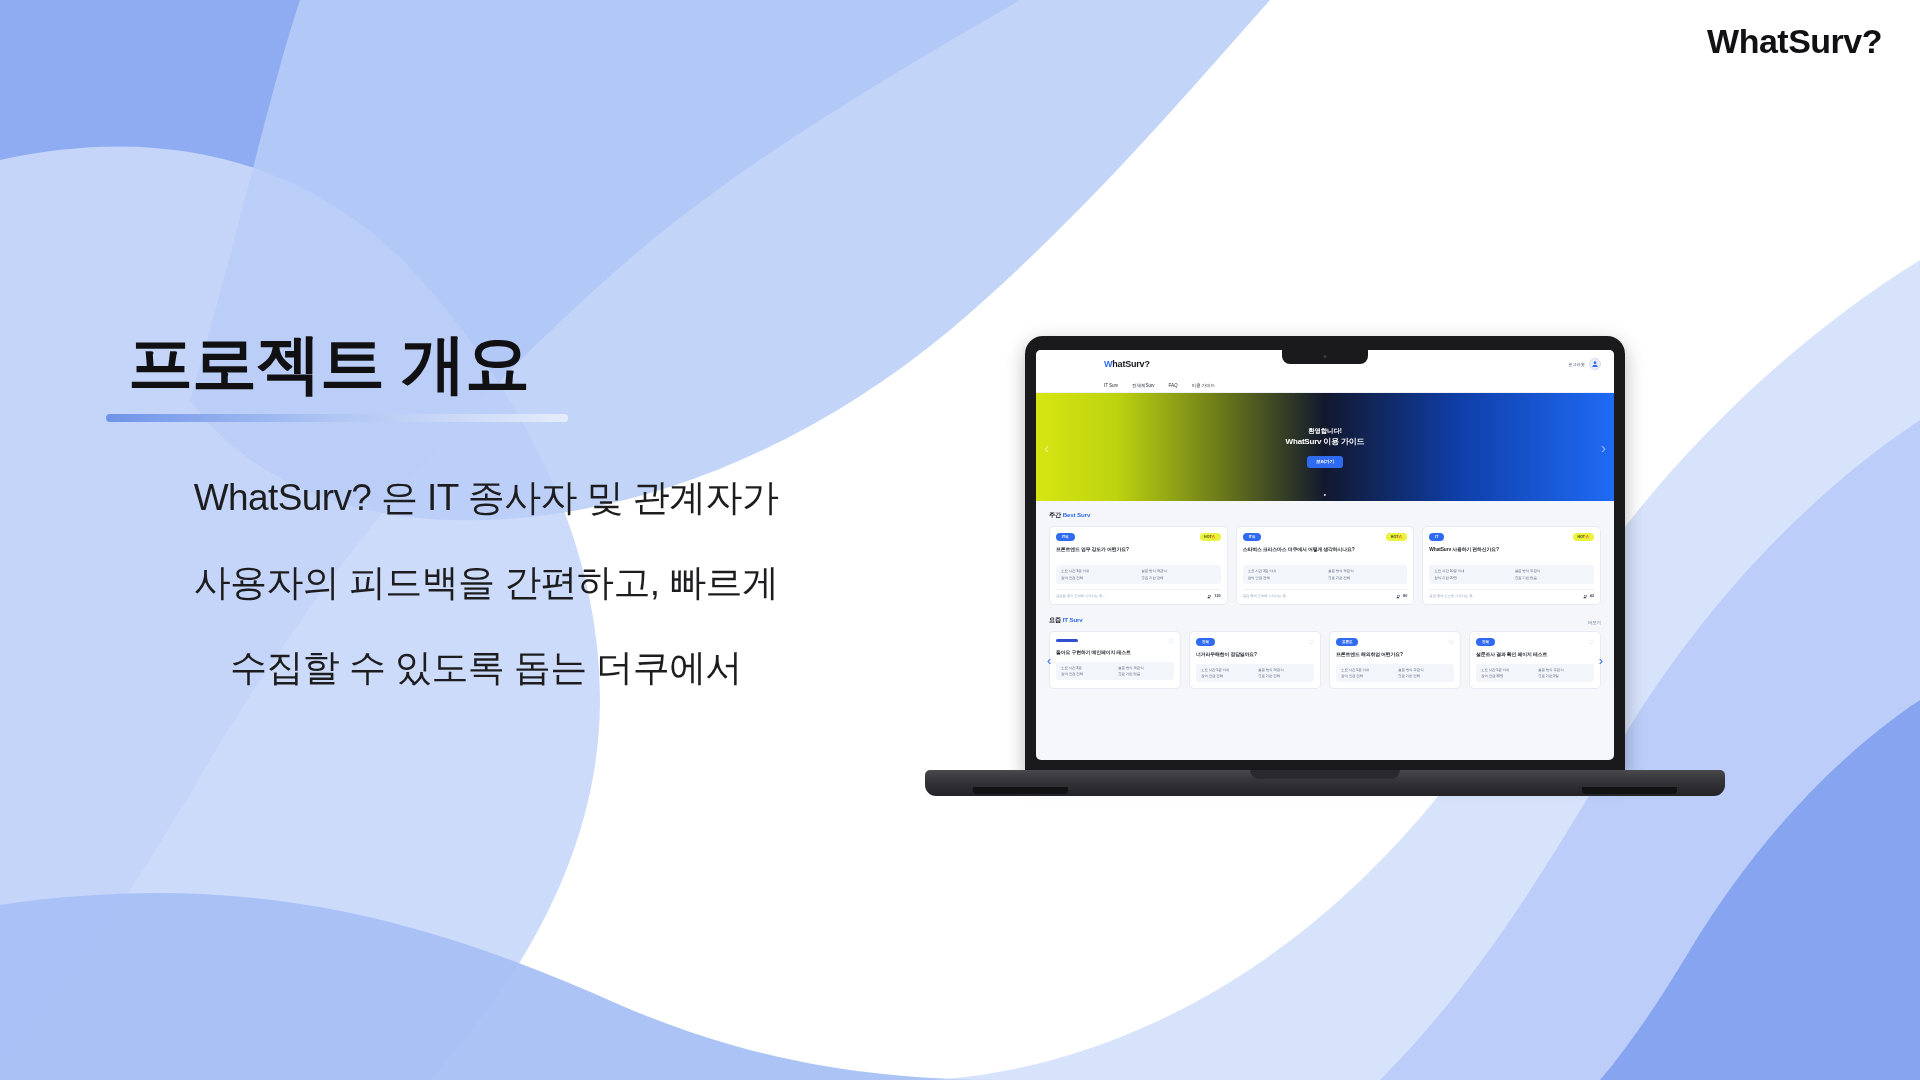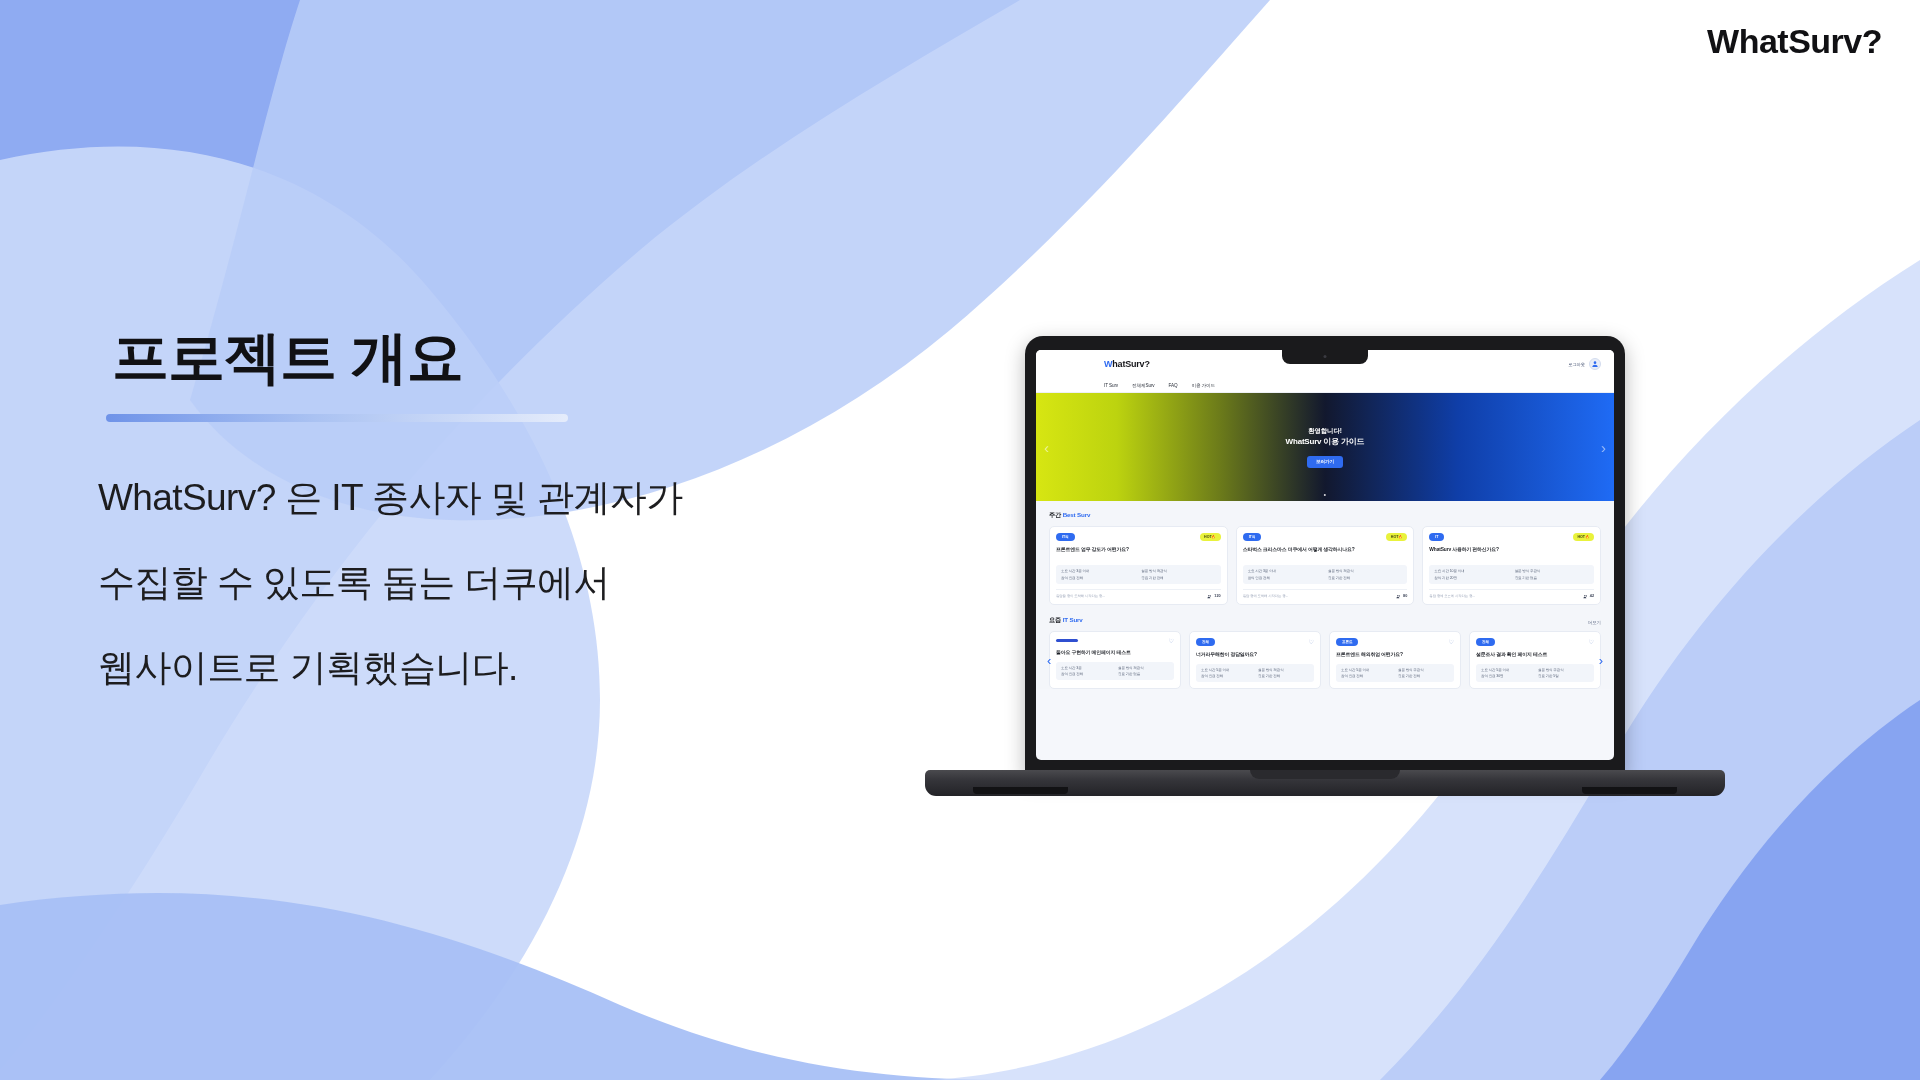--- a/index.html
+++ b/index.html
@@ -16,34 +16,34 @@
 
   
   .brand-logo {
     position:absolute; top:22px; right:38px;
     font-size:34px; font-weight:bold; color:#111114;
     letter-spacing:-0.5px;
   }
 
   
   .page-title {
-    position:absolute; left:112px; top:320px;
-    font-size:57px; font-weight:bold; color:#111114;
+    position:absolute; left:128px; top:320px;
+    font-size:65px; font-weight:bold; color:#111114;
     letter-spacing:-1px; white-space:nowrap;
   }
   .title-rule {
     position:absolute; left:106px; top:414px;
     width:462px; height:8px; border-radius:4px;
     background:linear-gradient(90deg,#6f93e8 0%,#aac2f2 45%,#e5ecfb 100%);
   }
   .body-copy {
-    position:absolute; left:98px; top:455px;
+    position:absolute; left:106px; top:455px;
     width:760px;
     font-size:37px; line-height:85px; color:#1d1d1f;
-    letter-spacing:-0.6px; font-weight:400;
+    letter-spacing:-0.6px; font-weight:400;text-align:center;
   }
   .body-copy div { white-space:nowrap; }
 
   
   .laptop { position:absolute; left:925px; top:336px; width:800px; height:470px; }
   .lid {
     position:absolute; left:100px; top:0; width:600px; height:440px;
     background:#1a1a1c; border-radius:18px 18px 4px 4px;
     padding:14px 11px 16px 11px;
     box-shadow:0 6px 20px rgba(0,0,0,.28);
@@ -191,22 +191,22 @@
     <path d="M1920,700 C1830,760 1750,850 1690,950 C1660,1000 1630,1045 1600,1080 L1920,1080 Z" fill="#7e9cf0" opacity="0.85"></path>
   </svg>
 
   <div class="brand-logo">WhatSurv?</div>
 
   <div class="page-title">프로젝트 개요</div>
   <div class="title-rule"></div>
 
   <div class="body-copy">
     <div>WhatSurv? 은 IT 종사자 및 관계자가</div>
+    <div>사용자의 피드백을 간편하고, 빠르게</div>
     <div>수집할 수 있도록 돕는 더쿠에서</div>
-    <div>웹사이트로 기획했습니다.</div>
   </div>
 
   <div class="laptop">
     <div class="lid">
       <div class="screen">
         <div class="notch">
           <span class="notch-cam"></span>
         </div>
 
         <div class="site-top">

